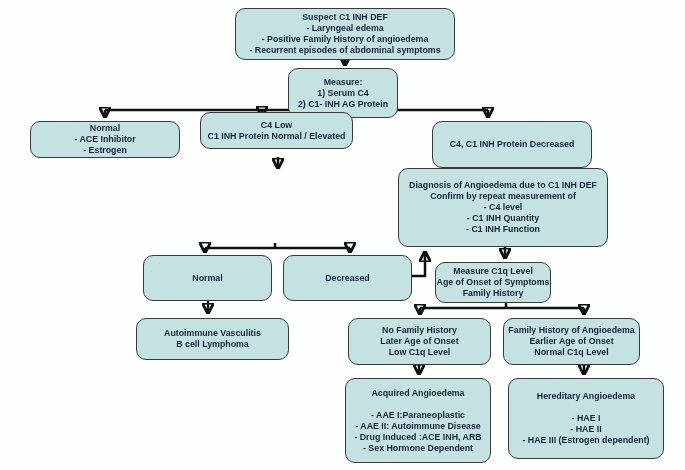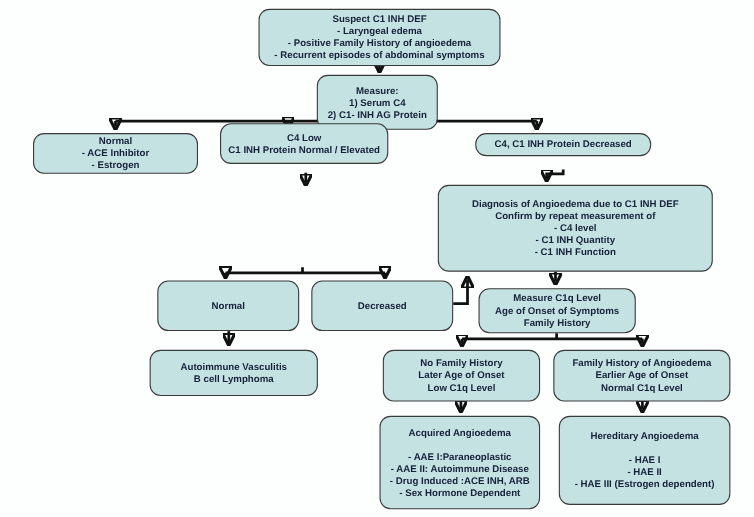--- a/index.html
+++ b/index.html
@@ -18,29 +18,29 @@
     display:flex;flex-direction:column;justify-content:center;align-items:center;
     padding:2px 3px;
     color:var(--text,#16223a);
     font-size:8.8px;font-weight:bold;text-align:left;
   }
   .node .line{line-height:11px;white-space:nowrap;}
   .n-suspect{left:235px;top:8px;width:220px;height:52px}
   .n-measure{left:288px;top:68px;width:110px;height:50px}
   .n-normal-ace{left:30px;top:121px;width:150px;height:37px}
   .n-c4low{left:200px;top:112px;width:153px;height:37px}
-  .n-c4dec{left:432px;top:121px;width:160px;height:21px}
+  .n-c4dec{left:432px;top:121px;width:160px;height:47px}
   .n-check{left:172px;top:172px;width:206px;height:71px}
-  .n-diagnosis{left:398px;top:168px;width:250px;height:79px}
+  .n-diagnosis{left:398px;top:168px;width:210px;height:79px}
   .n-normal2{left:143px;top:255px;width:129px;height:46px}
   .n-decreased{left:283px;top:255px;width:129px;height:46px}
-  .n-c1q{left:435px;top:262px;width:143px;height:41px}
+  .n-c1q{left:435px;top:262px;width:116px;height:41px}
   .n-autoimmune{left:136px;top:318px;width:153px;height:42px}
   .n-nofam{left:348px;top:318px;width:143px;height:47px}
-  .n-fam{left:503px;top:318px;width:161px;height:47px}
+  .n-fam{left:503px;top:318px;width:137px;height:47px}
   .n-acquired{left:345px;top:378px;width:146px;height:85px}
   .n-hereditary{left:508px;top:378px;width:156px;height:81px}
 </style>
 </head>
 <body>
 
 <div class="canvas">
 
   <svg class="edges" viewBox="0 0 685 470" xmlns="http://www.w3.org/2000/svg">
     <defs>

